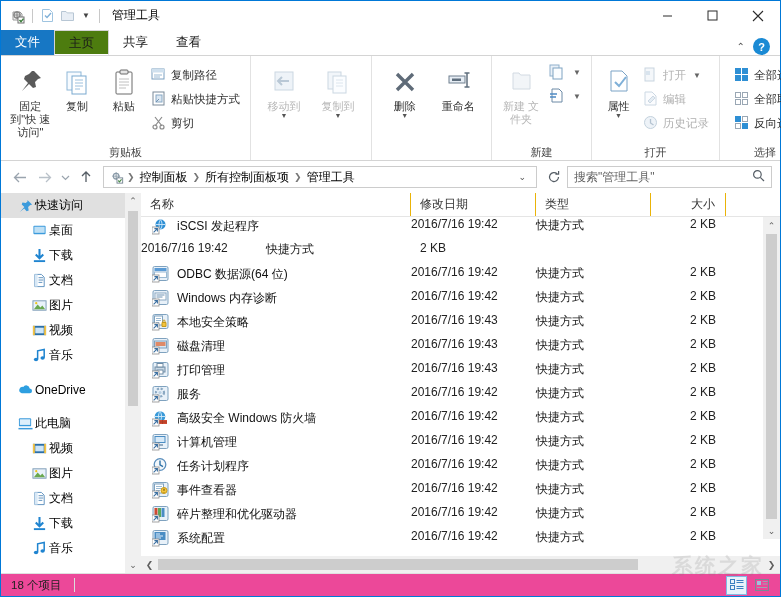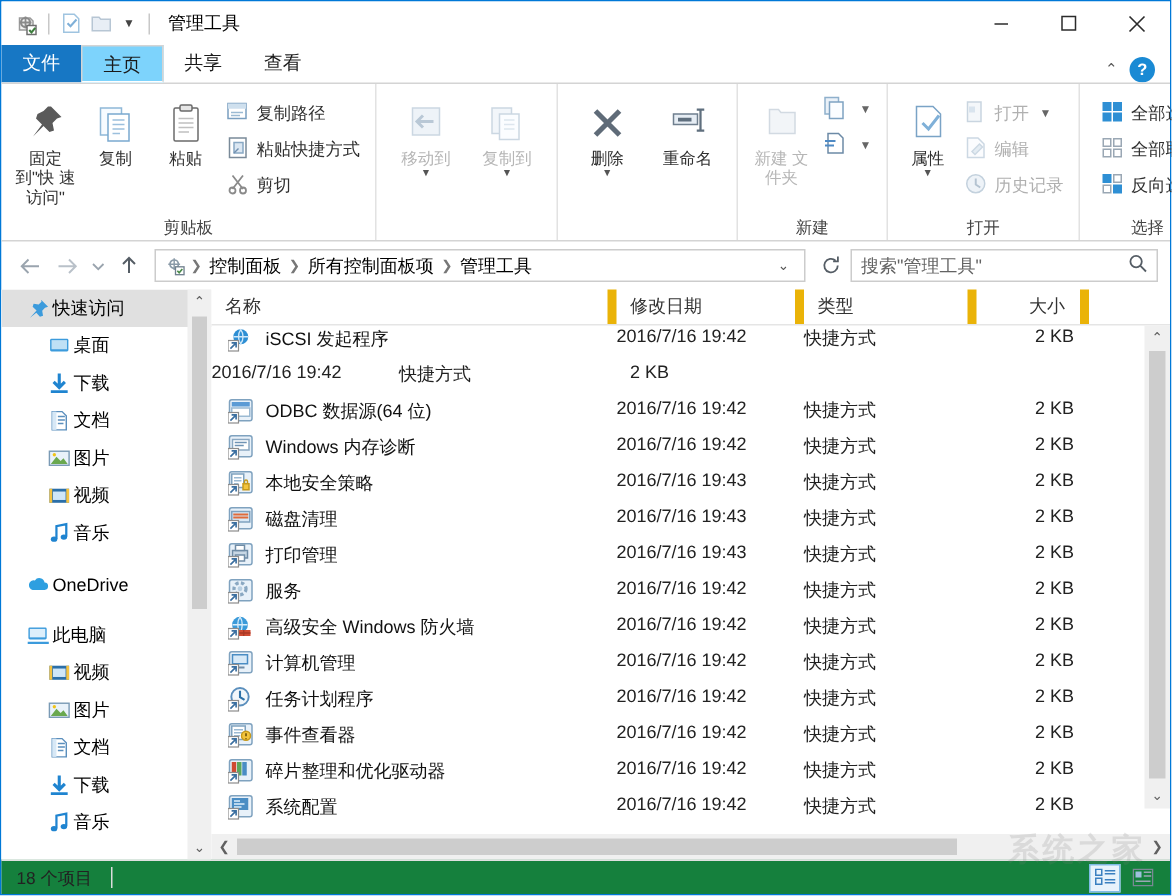--- a/index.html
+++ b/index.html
@@ -20,21 +20,21 @@
   .qat-sep{width:1px;height:14px;background:#c8c8c8;margin:0 3px;}
   .qat-caret{font-size:8px;color:#444;padding:0 3px;}
   .title-text{margin-left:9px;font-size:12px;color:#000;}
   .wincontrols{margin-left:auto;display:flex;height:29px;}
   .wc{width:45px;height:29px;display:flex;align-items:center;justify-content:center;}
   .wc svg{display:block;}
   
   .tabstrip{height:25px;display:flex;align-items:flex-end;background:#fff;position:relative;flex:none;}
   .tab{height:25px;line-height:25px;padding:0 14px;font-size:12.5px;color:#1a1a1a;box-sizing:border-box;}
   .tab.file{background:#1777c4;color:#fff;}
-  .tab.active{background:#7dd3fc;border:1px solid #d4d4d4;border-bottom:1px solid #fff;position:relative;z-index:3;}
+  .tab.active{background:#4d7c0f;border:1px solid #d4d4d4;border-bottom:1px solid #fff;position:relative;z-index:3;}
   .tabstrip-right{margin-left:auto;display:flex;align-items:center;gap:8px;padding-right:10px;}
   .chev-up{color:#555;font-size:10px;}
   .help-btn{width:17px;height:17px;border-radius:50%;background:#1a8ad4;color:#fff;font-size:11px;
             display:flex;align-items:center;justify-content:center;font-weight:bold;}
   
   .ribbon{height:106px;background:#fff;border-top:1px solid #d4d4d4;border-bottom:1px solid #d4d4d4;
           display:flex;flex:none;box-sizing:border-box;position:relative;}
   .rgroup{display:flex;flex-direction:column;height:100%;box-sizing:border-box;border-right:1px solid #e2e2e2;position:relative;}
   .rgroup:last-child{border-right:none;}
   .rgroup-body{flex:1;display:flex;align-items:flex-start;padding:4px 6px 0 6px;}
@@ -72,42 +72,42 @@
   .sb-lvl1{padding-left:28px;}
   .sb-gap{height:9px;}
   .sb-scroll{position:absolute;right:0;top:0;width:16px;height:100%;background:#f0f0f0;
              display:flex;flex-direction:column;align-items:center;}
   .sb-arrow{height:16px;width:16px;display:flex;align-items:center;justify-content:center;font-size:9px;color:#606060;}
   .sb-thumb{width:10px;background:#cdcdcd;margin:0 auto;}
   .sb-track{flex:1;width:16px;position:relative;}
   .content{flex:1;display:flex;flex-direction:column;min-width:0;position:relative;}
   .colhdr{height:23px;display:flex;align-items:center;border-bottom:1px solid #e5e5e5;background:#fff;flex:none;
           font-size:12px;color:#333;}
-  .ch{padding-left:9px;box-sizing:border-box;border-right:6px solid #eab308;height:23px;line-height:23px;overflow:hidden;font-family:Liberation Serif, serif;}
+  .ch{padding-left:9px;box-sizing:border-box;border-right:1px solid #eab308;height:23px;line-height:23px;overflow:hidden;font-family:Liberation Serif, serif;}
   .ch.name{width:270px;}
   .ch.date{width:125px;}
   .ch.type{width:115px;}
   .ch.size{width:75px;text-align:right;padding-right:10px;padding-left:0;}
   .rows{flex:1;overflow:hidden;position:relative;}
   .row{height:24px;display:flex;align-items:flex-start;font-size:12px;color:#111;}
   .c-name{width:270px;display:flex;align-items:center;gap:7px;padding-left:11px;box-sizing:border-box;overflow:hidden;white-space:nowrap;}
   .c-date{width:125px;color:#222;}
   .c-type{width:115px;color:#222;}
   .c-size{width:75px;text-align:right;padding-right:10px;box-sizing:border-box;color:#222;}
   .fico{width:18px;height:18px;flex:none;position:relative;}
   .vscroll{position:absolute;right:0;top:0;width:17px;bottom:17px;background:#f0f0f0;display:flex;flex-direction:column;align-items:center;}
   .vs-arrow{height:17px;width:17px;display:flex;align-items:center;justify-content:center;font-size:9px;color:#606060;}
   .vs-track{flex:1;width:17px;position:relative;}
   .vs-thumb{position:absolute;left:3px;width:11px;background:#cdcdcd;}
   .hscroll{height:17px;display:flex;align-items:center;background:#f0f0f0;flex:none;}
   .hs-arrow{width:17px;height:17px;display:flex;align-items:center;justify-content:center;font-size:9px;color:#606060;}
   .hs-track{flex:1;height:17px;position:relative;}
   .hs-thumb{position:absolute;top:3px;height:11px;background:#cdcdcd;}
   
-  .statusbar{height:22px;display:flex;align-items:center;background:#15803d;border-top:1px solid #e0e0e0;flex:none;
+  .statusbar{height:22px;display:flex;align-items:center;background:#ec4899;border-top:1px solid #e0e0e0;flex:none;
              font-size:11.5px;color:#222;padding-left:10px;}
   .sb-sep{width:1px;height:14px;background:#dcdcdc;margin-left:12px;}
   .view-btns{margin-left:auto;display:flex;align-items:center;gap:4px;padding-right:8px;}
   .vbtn{width:21px;height:19px;display:flex;align-items:center;justify-content:center;box-sizing:border-box;}
   .vbtn.sel{border:1px solid #7fbbe5;background:#e8f2fb;}
   .watermark{position:absolute;right:16px;bottom:16px;pointer-events:none;opacity:.18;}
 </style>
 </head>
 <body>
 

